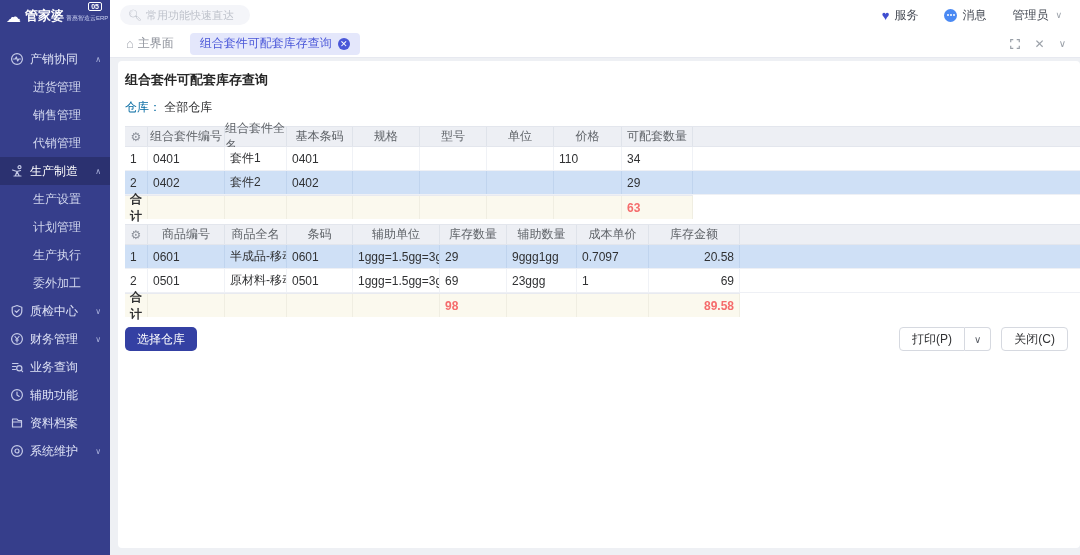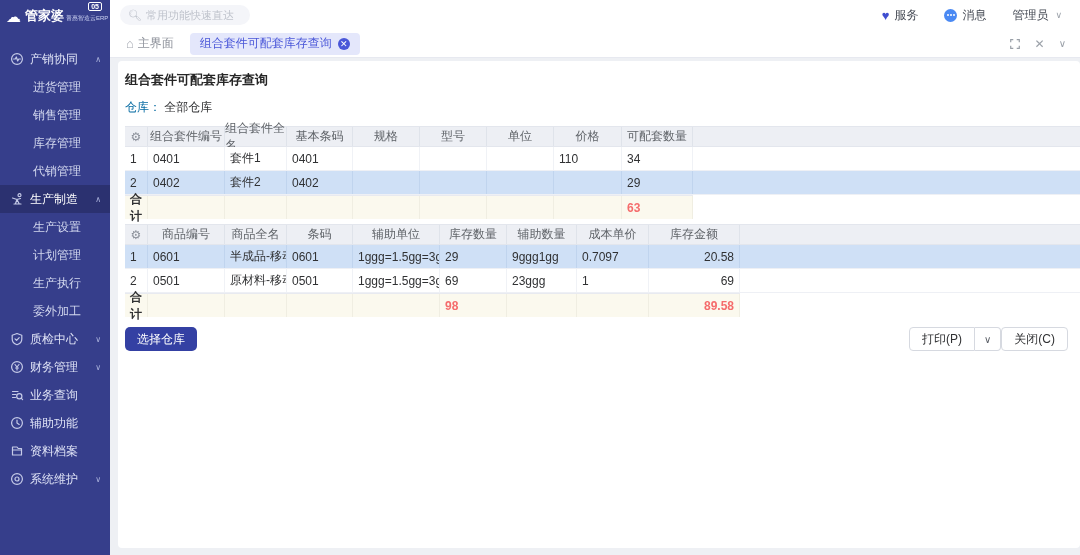--- a/index.html
+++ b/index.html
@@ -60,21 +60,21 @@
   .t-row.selected { background:#cfe0f6; }
   .t-row .cell { display:flex; align-items:center; padding:0 5px; border-right:1px solid #f0f2f6; overflow:hidden; white-space:nowrap; color:#303133; }
   .t-row.selected .cell { border-right-color:#c0d4ee; }
   .t-spacer { flex:1; background:#fff; }
   .t-total { display:flex; height:24px; background:#fbf9ee; border-top:1px solid #e8eaf0; }
   .t-total .cell { display:flex; align-items:center; padding:0 5px; border-right:1px solid #f0eee2; font-weight:bold; color:#303133; }
   .t-total .cell.red { color:#f56c6c; }
   .cell.r { justify-content:flex-end; }
   .card-foot { display:flex; align-items:center; padding:10px 12px 0 0; }
   .btn-primary { background:#3440a3; color:#fff; border:none; border-radius:5px; height:24px; padding:0 12px; font-size:12px; cursor:pointer; font-family:inherit; }
-  .foot-right { margin-left:auto; display:flex; align-items:center; }
+  .foot-right { margin-left:auto; display:flex; align-items:center; gap:10px; }
   .btn-group { display:flex; }
   .btn-plain { background:#fff; border:1px solid #d6d9e0; height:24px; padding:0 12px; font-size:12px; color:#303133; cursor:pointer; font-family:inherit; border-radius:4px; }
   .btn-group .btn-plain:first-child { border-radius:4px 0 0 4px; }
   .btn-group .btn-plain.caret { border-left:none; border-radius:0 4px 4px 0; padding:0 9px; color:#5a5e66; font-size:10px; }
 </style>
 </head>
 <body>
 
 <div class="sidebar">
   <div class="logo">
@@ -92,23 +92,20 @@
           </svg>
         </span>
         <span>产销协同</span>
         <span class="chev">∧</span>
       </div>
       <div class="menu-item sub">
         <span>进货管理</span>
       </div>
       <div class="menu-item sub">
         <span>销售管理</span>
-      </div>
-      <div class="menu-item sub">
-        <span>库存管理</span>
       </div>
       <div class="menu-item sub">
         <span>代销管理</span>
       </div>
       <div class="menu-item group active-group">
         <span class="micon">
           <svg viewBox="0 0 14 14" fill="none" stroke="#c6cbe8" stroke-width="1.2" stroke-linecap="round" stroke-linejoin="round">
             <circle cx="9.5" cy="3.2" r="1.5"></circle>
             <path d="M2.5 6 L7 7.5 L10.5 6.5 M7 7.5 L5.5 11.5 M7 7.5 L9 11.5 M4 12 H11"></path>
           </svg>

